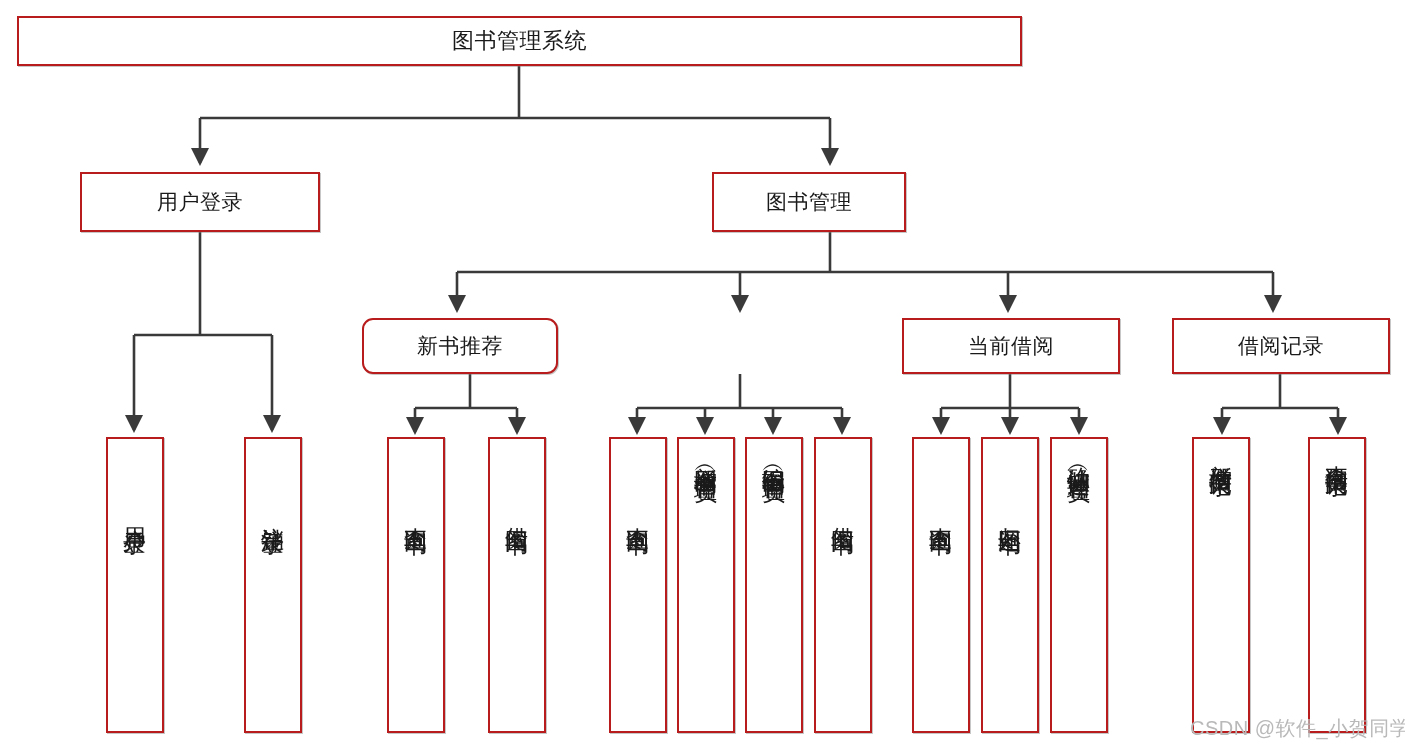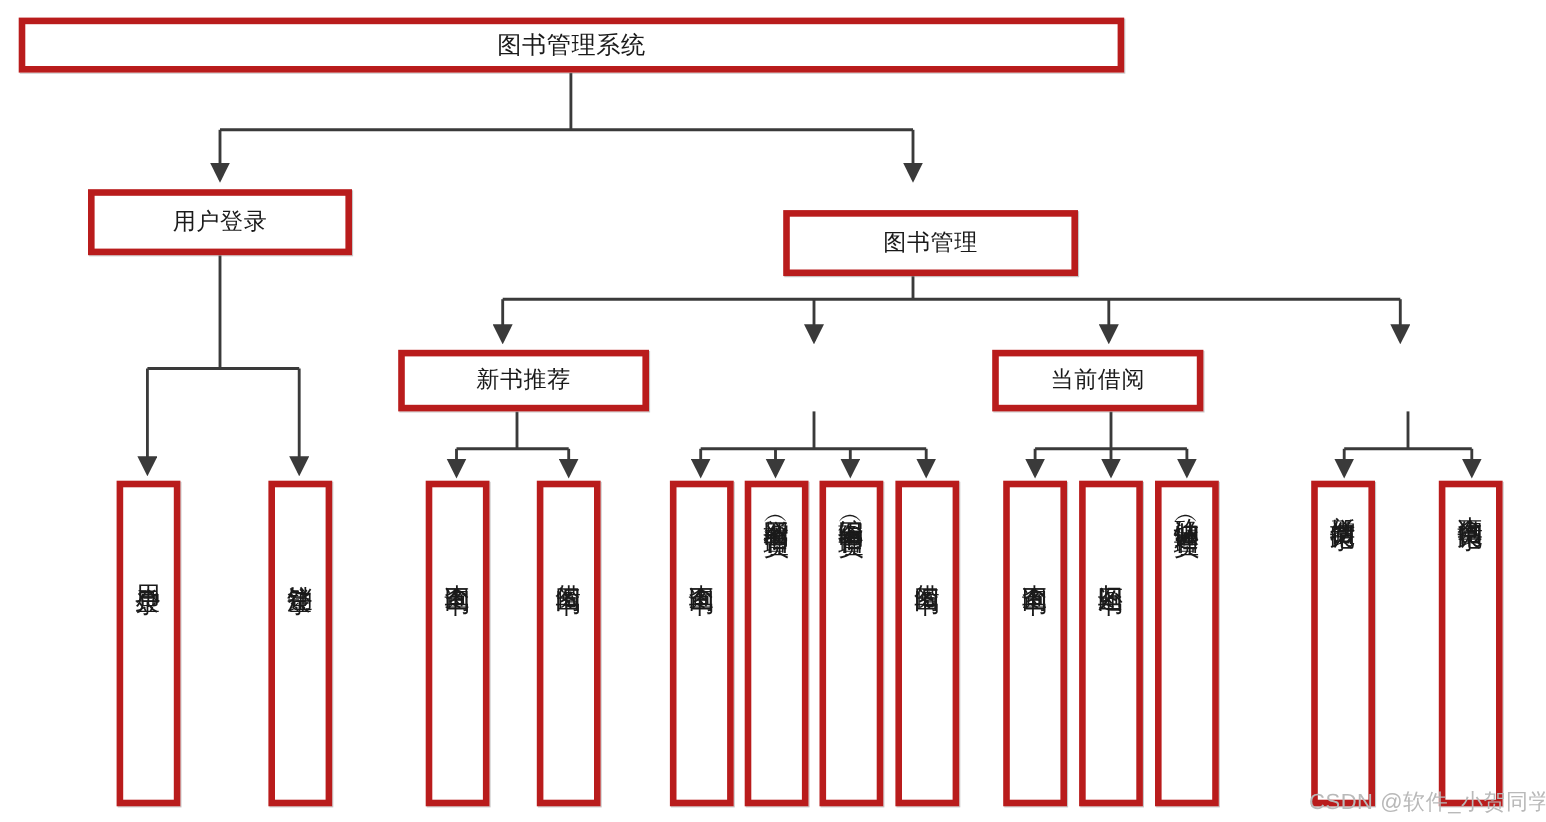--- a/index.html
+++ b/index.html
@@ -21,21 +21,21 @@
     position: absolute;
     left: 0;
     top: 0;
     width: 1405px;
     height: 747px;
     pointer-events: none;
   }
   .node {
     position: absolute;
     box-sizing: border-box;
-    border: 6px solid #b91c1c;
+    border: 2px solid #b91c1c;
     background: #ffffff;
     display: flex;
     align-items: center;
     justify-content: center;
     color: #1a1a1a;
     box-shadow: 1px 1px 0 rgba(130,130,130,0.45);
   }
   .node .lbl {
     display: block;
     text-align: center;
@@ -134,29 +134,32 @@
     </g>
   </svg>
 
   <div class="node root horiz" style="left:17px; top:16px; width:1005px; height:50px;">
     <span class="lbl">图书管理系统</span>
   </div>
 
   <div class="node horiz" style="left:80px; top:172px; width:240px; height:60px;">
     <span class="lbl">用户登录</span>
   </div>
-  <div class="node horiz" style="left:712px; top:172px; width:268px; height:60px;margin-top:19px;">
+  <div class="node horiz" style="left:712px; top:172px; width:194px; height:60px;">
     <span class="lbl">图书管理</span>
   </div>
 
-  <div class="node horiz" style="left:362px; top:318px; width:228px; height:56px;">
+  <div class="node horiz" style="left:362px; top:318px; width:196px; height:56px;border-radius:11px;">
     <span class="lbl">新书推荐</span>
   </div>
-  <div class="node horiz" style="left:902px; top:318px; width:192px; height:56px;">
+  <div class="node horiz" style="left:902px; top:318px; width:218px; height:56px;">
     <span class="lbl">当前借阅</span>
+  </div>
+  <div class="node horiz" style="left:1172px; top:318px; width:218px; height:56px;">
+    <span class="lbl">借阅记录</span>
   </div>
 
   <div class="node vert mid" style="left:106px; top:437px; width:58px; height:296px;">
     <span class="lbl">用户登录</span>
   </div>
   <div class="node vert mid" style="left:244px; top:437px; width:58px; height:296px;">
     <span class="lbl">注销登录</span>
   </div>
 
   <div class="node vert mid" style="left:387px; top:437px; width:58px; height:296px;">

